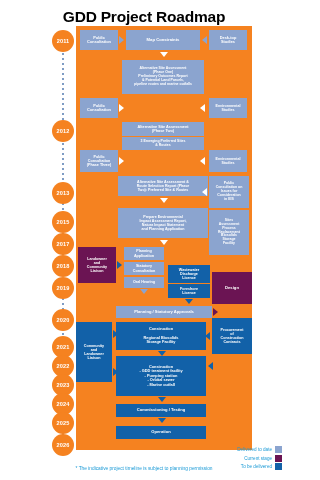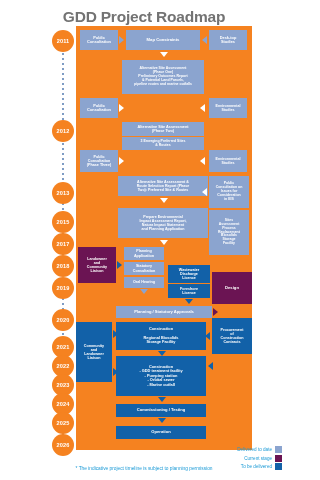--- a/index.html
+++ b/index.html
@@ -9,21 +9,21 @@
     font-family: "Liberation Sans", sans-serif;
     overflow: hidden;
   }
   #root { position: relative; width: 288px; height: 480px; background: #ffffff; }
 
   
   .title {
     position: absolute; left: 0; top: 8px; width: 288px;
     text-align: center;
     font-size: 15.5px; font-weight: bold; letter-spacing: -0.2px;
-    color: #737373;
+    color: #000000;
   }
 
   
   .canvas {
     position: absolute; left: 76px; top: 26px;
     width: 176px; height: 424px;
     background: #f58220;
   }
 
   

